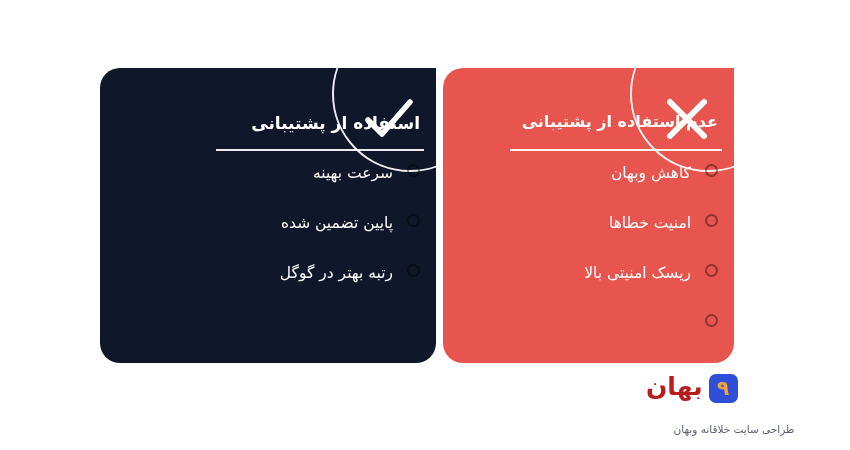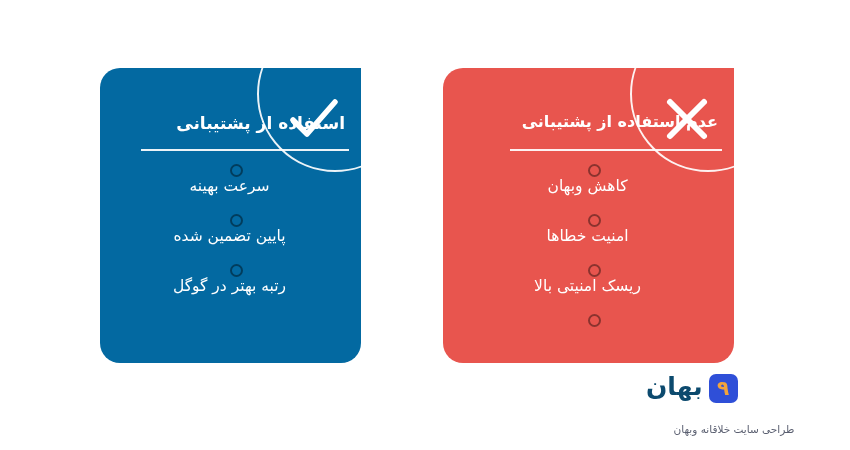--- a/index.html
+++ b/index.html
@@ -27,22 +27,22 @@
   .card {
     position: absolute;
     top: 68px;
     height: 295px;
     border-radius: 20px 0 20px 20px; 
     overflow: hidden;
     box-sizing: border-box;
   }
   .card--pro {
     left: 100px;
-    width: 261px;
-    background: #0369a1;
+    width: 336px;
+    background: #0f172a;
     text-decoration: underline;
   }
   .card--con {
     left: 443px;
     width: 291px;
     background: #e8554e;
   }
 
   
   .arc {
@@ -103,22 +103,21 @@
     position: absolute;
     top: 96px;
     right: 0;
     left: 0;
     margin: 0;
     padding: 0;
     list-style: none;
   }
   .list-item {
     display: flex;
-    flex-direction: column;
-    align-items: center;
+    flex-direction: row;
     justify-content: flex-start;
     height: 50px;
     padding-right: 16px;
     padding-left: 14px;
   }
   .bullet {
     flex: 0 0 auto;
     width: 13px;
     height: 13px;
     border-radius: 50%;
@@ -162,21 +161,21 @@
     border-radius: 7px;
     background: #2f4fd8;
     color: #f2a33c;
     font-size: 20px;
     font-weight: bold;
     line-height: 29px;
     text-align: center;
   }
   .brand-word {
     flex: 0 0 auto;
-    color: #0c4a6e;
+    color: #b91c1c;
     font-size: 25px;
     font-weight: bold;
     line-height: 1;
     letter-spacing: -0.5px;
     padding-bottom: 3px;
   }
   .brand-tagline {
     margin-top: 19px;
     color: #5a5f70;
     font-size: 10.5px;

